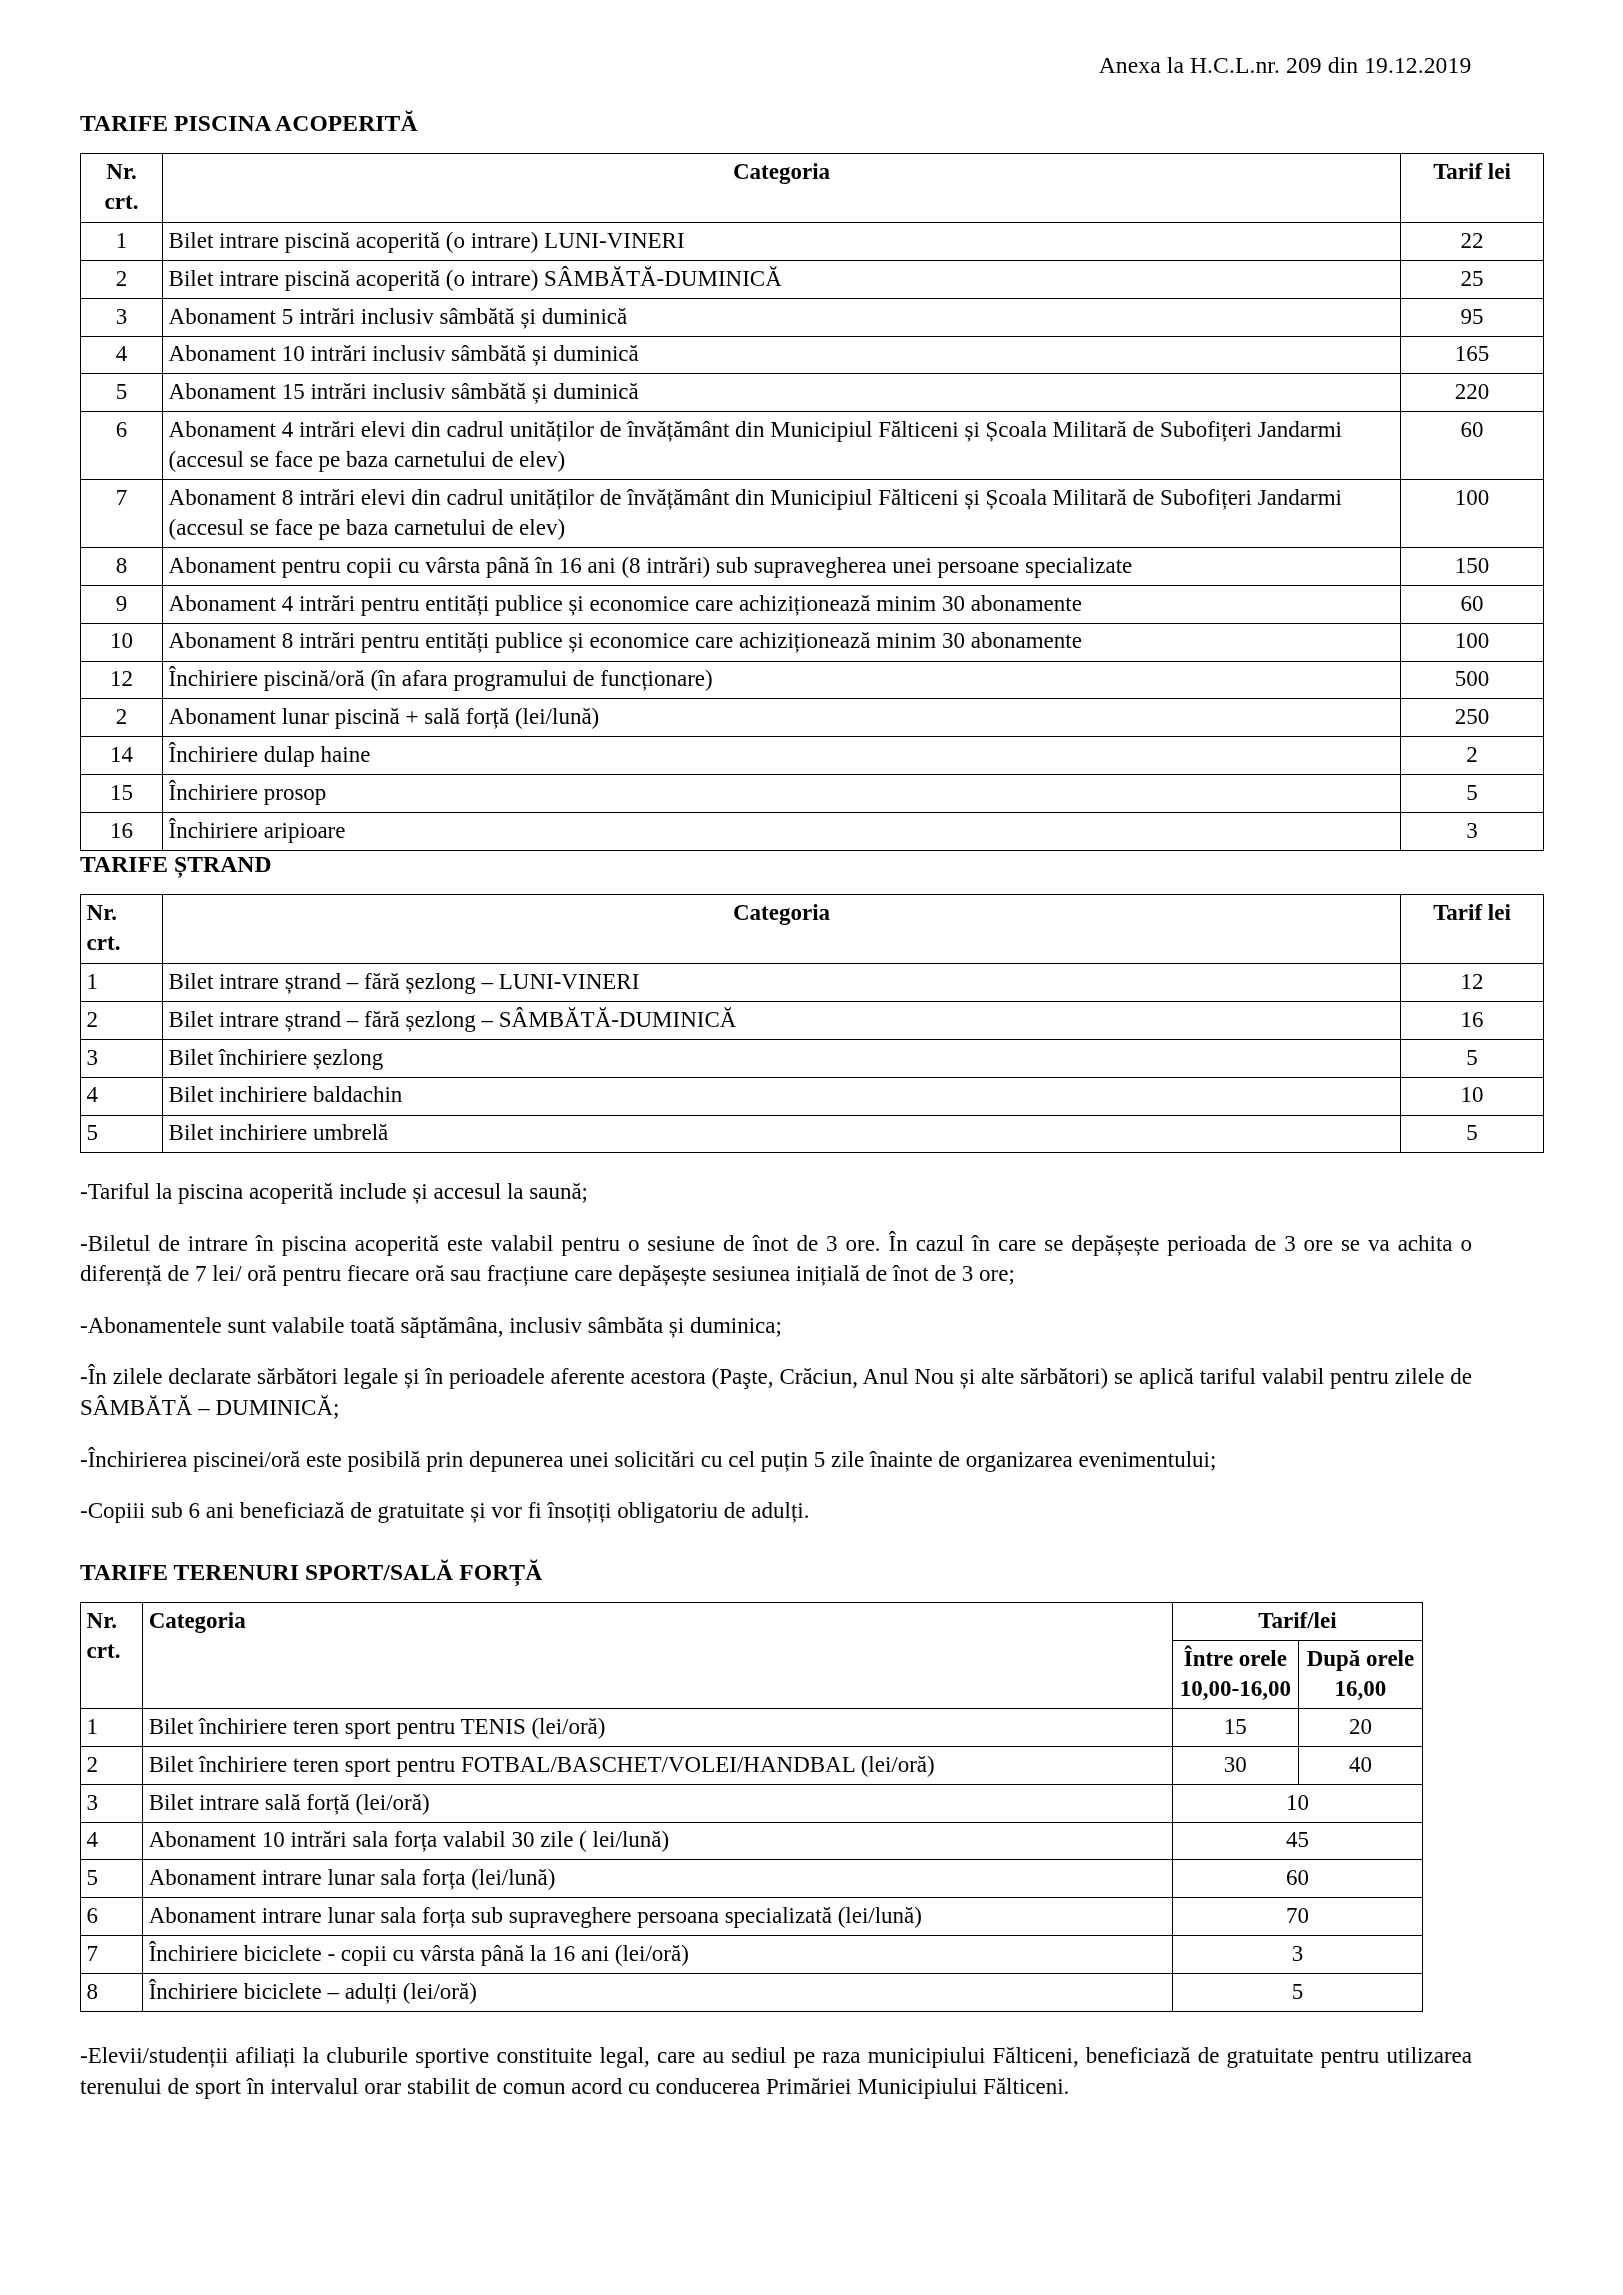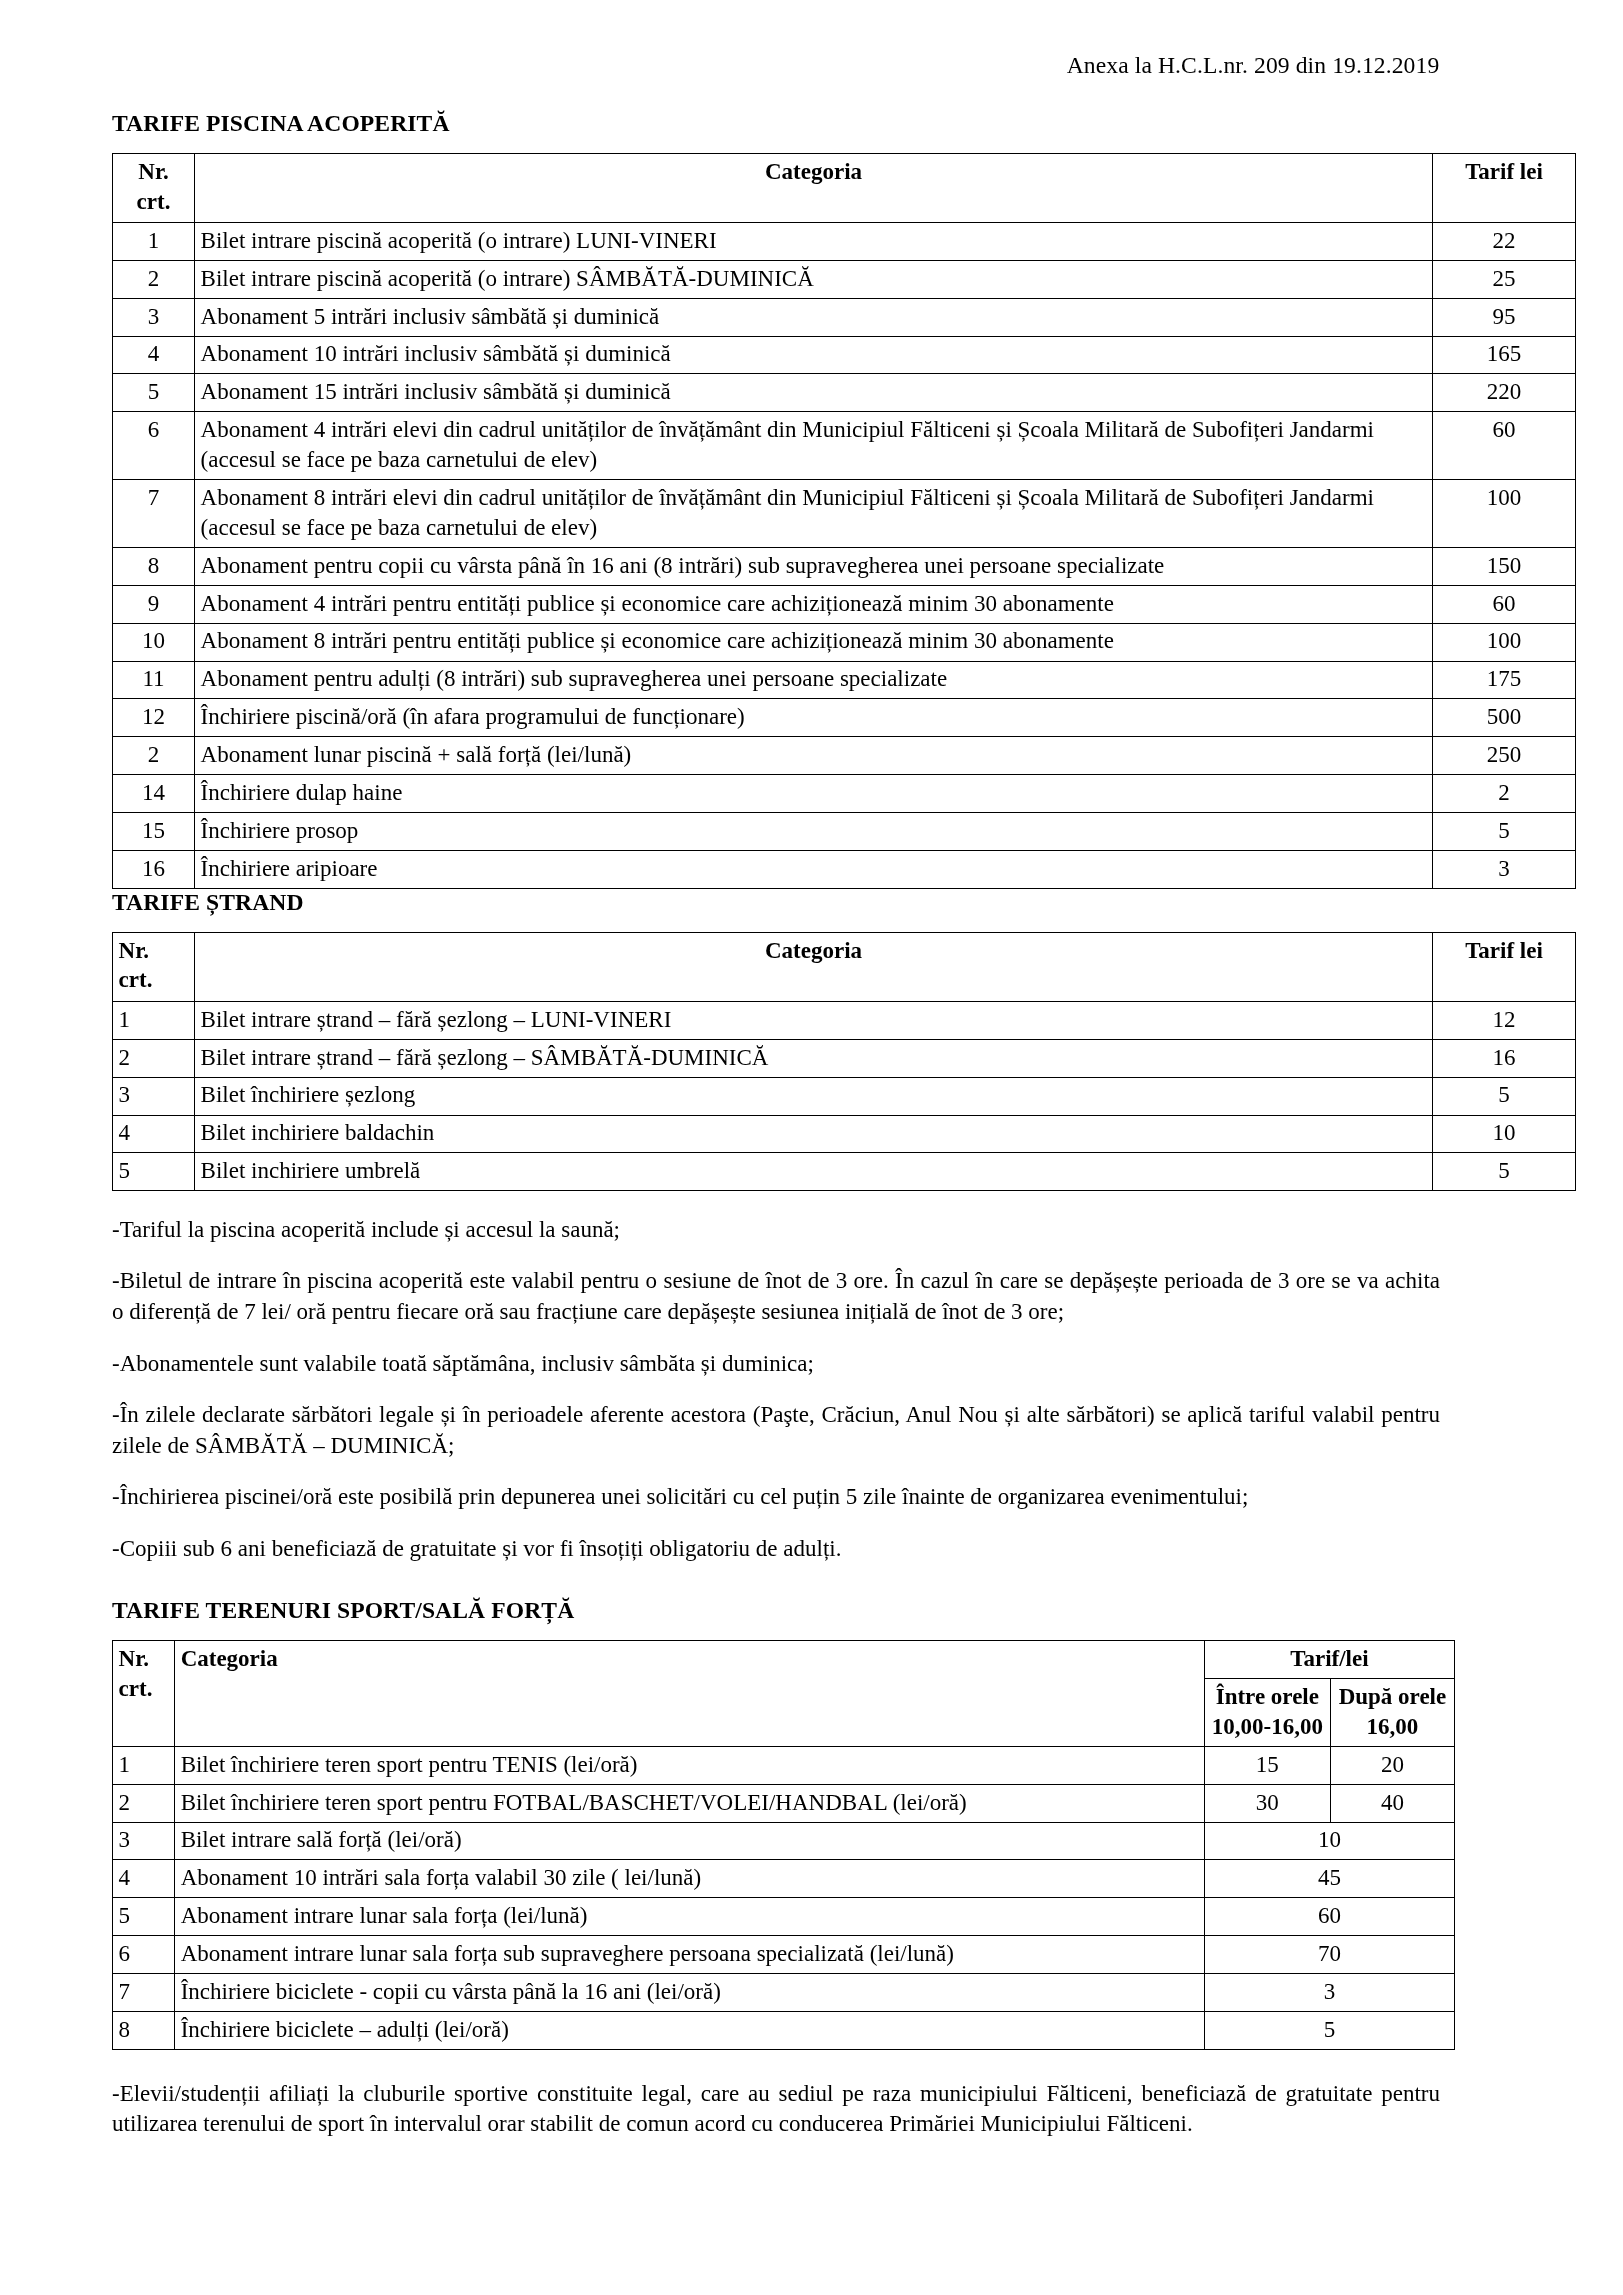--- a/index.html
+++ b/index.html
@@ -12,21 +12,21 @@
     height: 2295px;
     font-family: "Liberation Serif", "DejaVu Serif", serif;
     color: #000000;
     -webkit-font-smoothing: antialiased;
   }
   .page {
     position: relative;
     width: 1552px;
     height: 2295px;
     box-sizing: border-box;
-    padding: 0 112px;
+    padding: 0 80px;
   }
 
   
   .doc-header {
     text-align: right;
     font-size: 23.6px;
     line-height: 1.2;
     padding-top: 51px;
     padding-right: 0.7px;
     letter-spacing: 0.1px;
@@ -242,31 +242,20 @@
         </tr>
         <tr>
           <td>
             <div class="cell ctr">10</div>
           </td>
           <td>
             <div class="cell lft">Abonament 8 intrări pentru entități publice și economice care achiziționează minim 30 abonamente</div>
           </td>
           <td>
             <div class="cell ctr">100</div>
-          </td>
-        </tr>
-        <tr>
-          <td>
-            <div class="cell ctr">11</div>
-          </td>
-          <td>
-            <div class="cell lft">Abonament pentru adulți (8 intrări) sub supravegherea unei persoane specializate</div>
-          </td>
-          <td>
-            <div class="cell ctr">175</div>
           </td>
         </tr>
         <tr>
           <td>
             <div class="cell ctr">12</div>
           </td>
           <td>
             <div class="cell lft">Închiriere piscină/oră (în afara programului de funcționare)</div>
           </td>
           <td>

